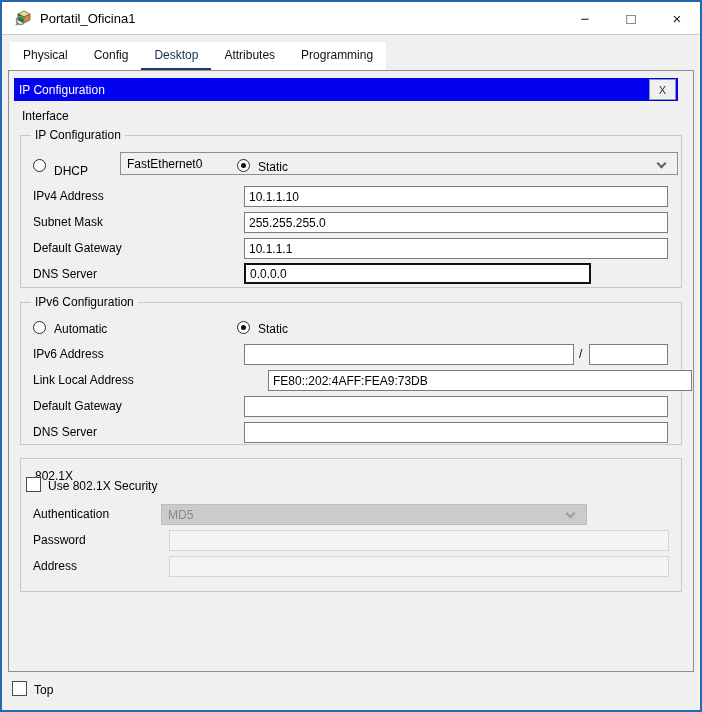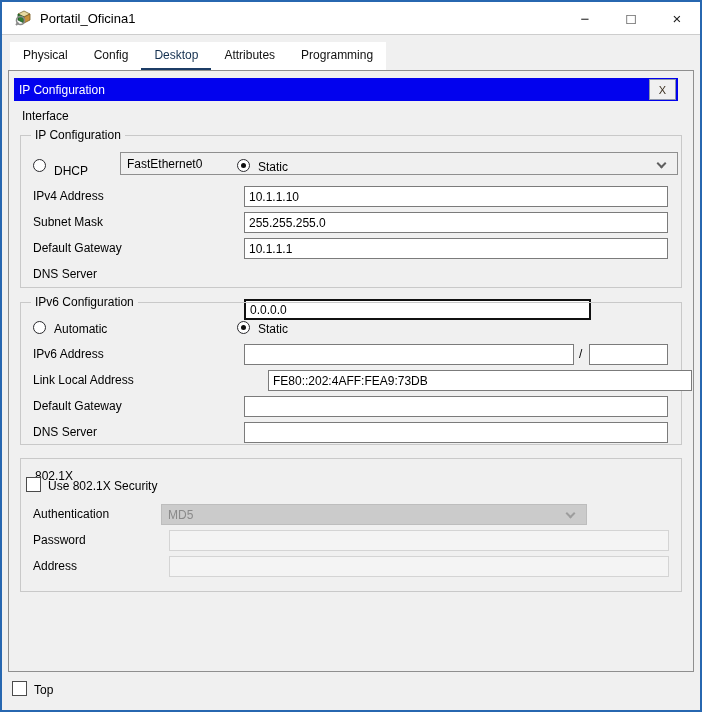--- a/index.html
+++ b/index.html
@@ -134,21 +134,21 @@
   <span class="lbl" style="left:33px; top:189px;">IPv4 Address</span>
   <input class="tin" style="left: 244px; top: 186px; width: 424px;" value="10.1.1.10">
 
   <span class="lbl" style="left:33px; top:215px;">Subnet Mask</span>
   <input class="tin" style="left: 244px; top: 212px; width: 424px;" value="255.255.255.0">
 
   <span class="lbl" style="left:33px; top:241px;">Default Gateway</span>
   <input class="tin" style="left: 244px; top: 238px; width: 424px;" value="10.1.1.1">
 
   <span class="lbl" style="left:33px; top:267px;">DNS Server</span>
-  <input class="tin focused" style="left: 244px; top: 263px; width: 347px; margin-top: 36px;" value="0.0.0.0">
+  <input class="tin focused" style="left: 244px; top: 263px; width: 347px;" value="0.0.0.0">
 
   <div class="fieldset" style="left:20px; top:302px; width:662px; height:143px;"></div>
   <span class="legend" style="left:31px; top:295px;">IPv6 Configuration</span>
 
   <span class="radio" style="left:33px; top:321px;"></span>
   <span class="lbl" style="left:54px; top:322px;">Automatic</span>
   <span class="radio sel" style="left:237px; top:321px;"></span>
   <span class="lbl" style="left:258px; top:322px;">Static</span>
 
   <span class="lbl" style="left:33px; top:347px;">IPv6 Address</span>

